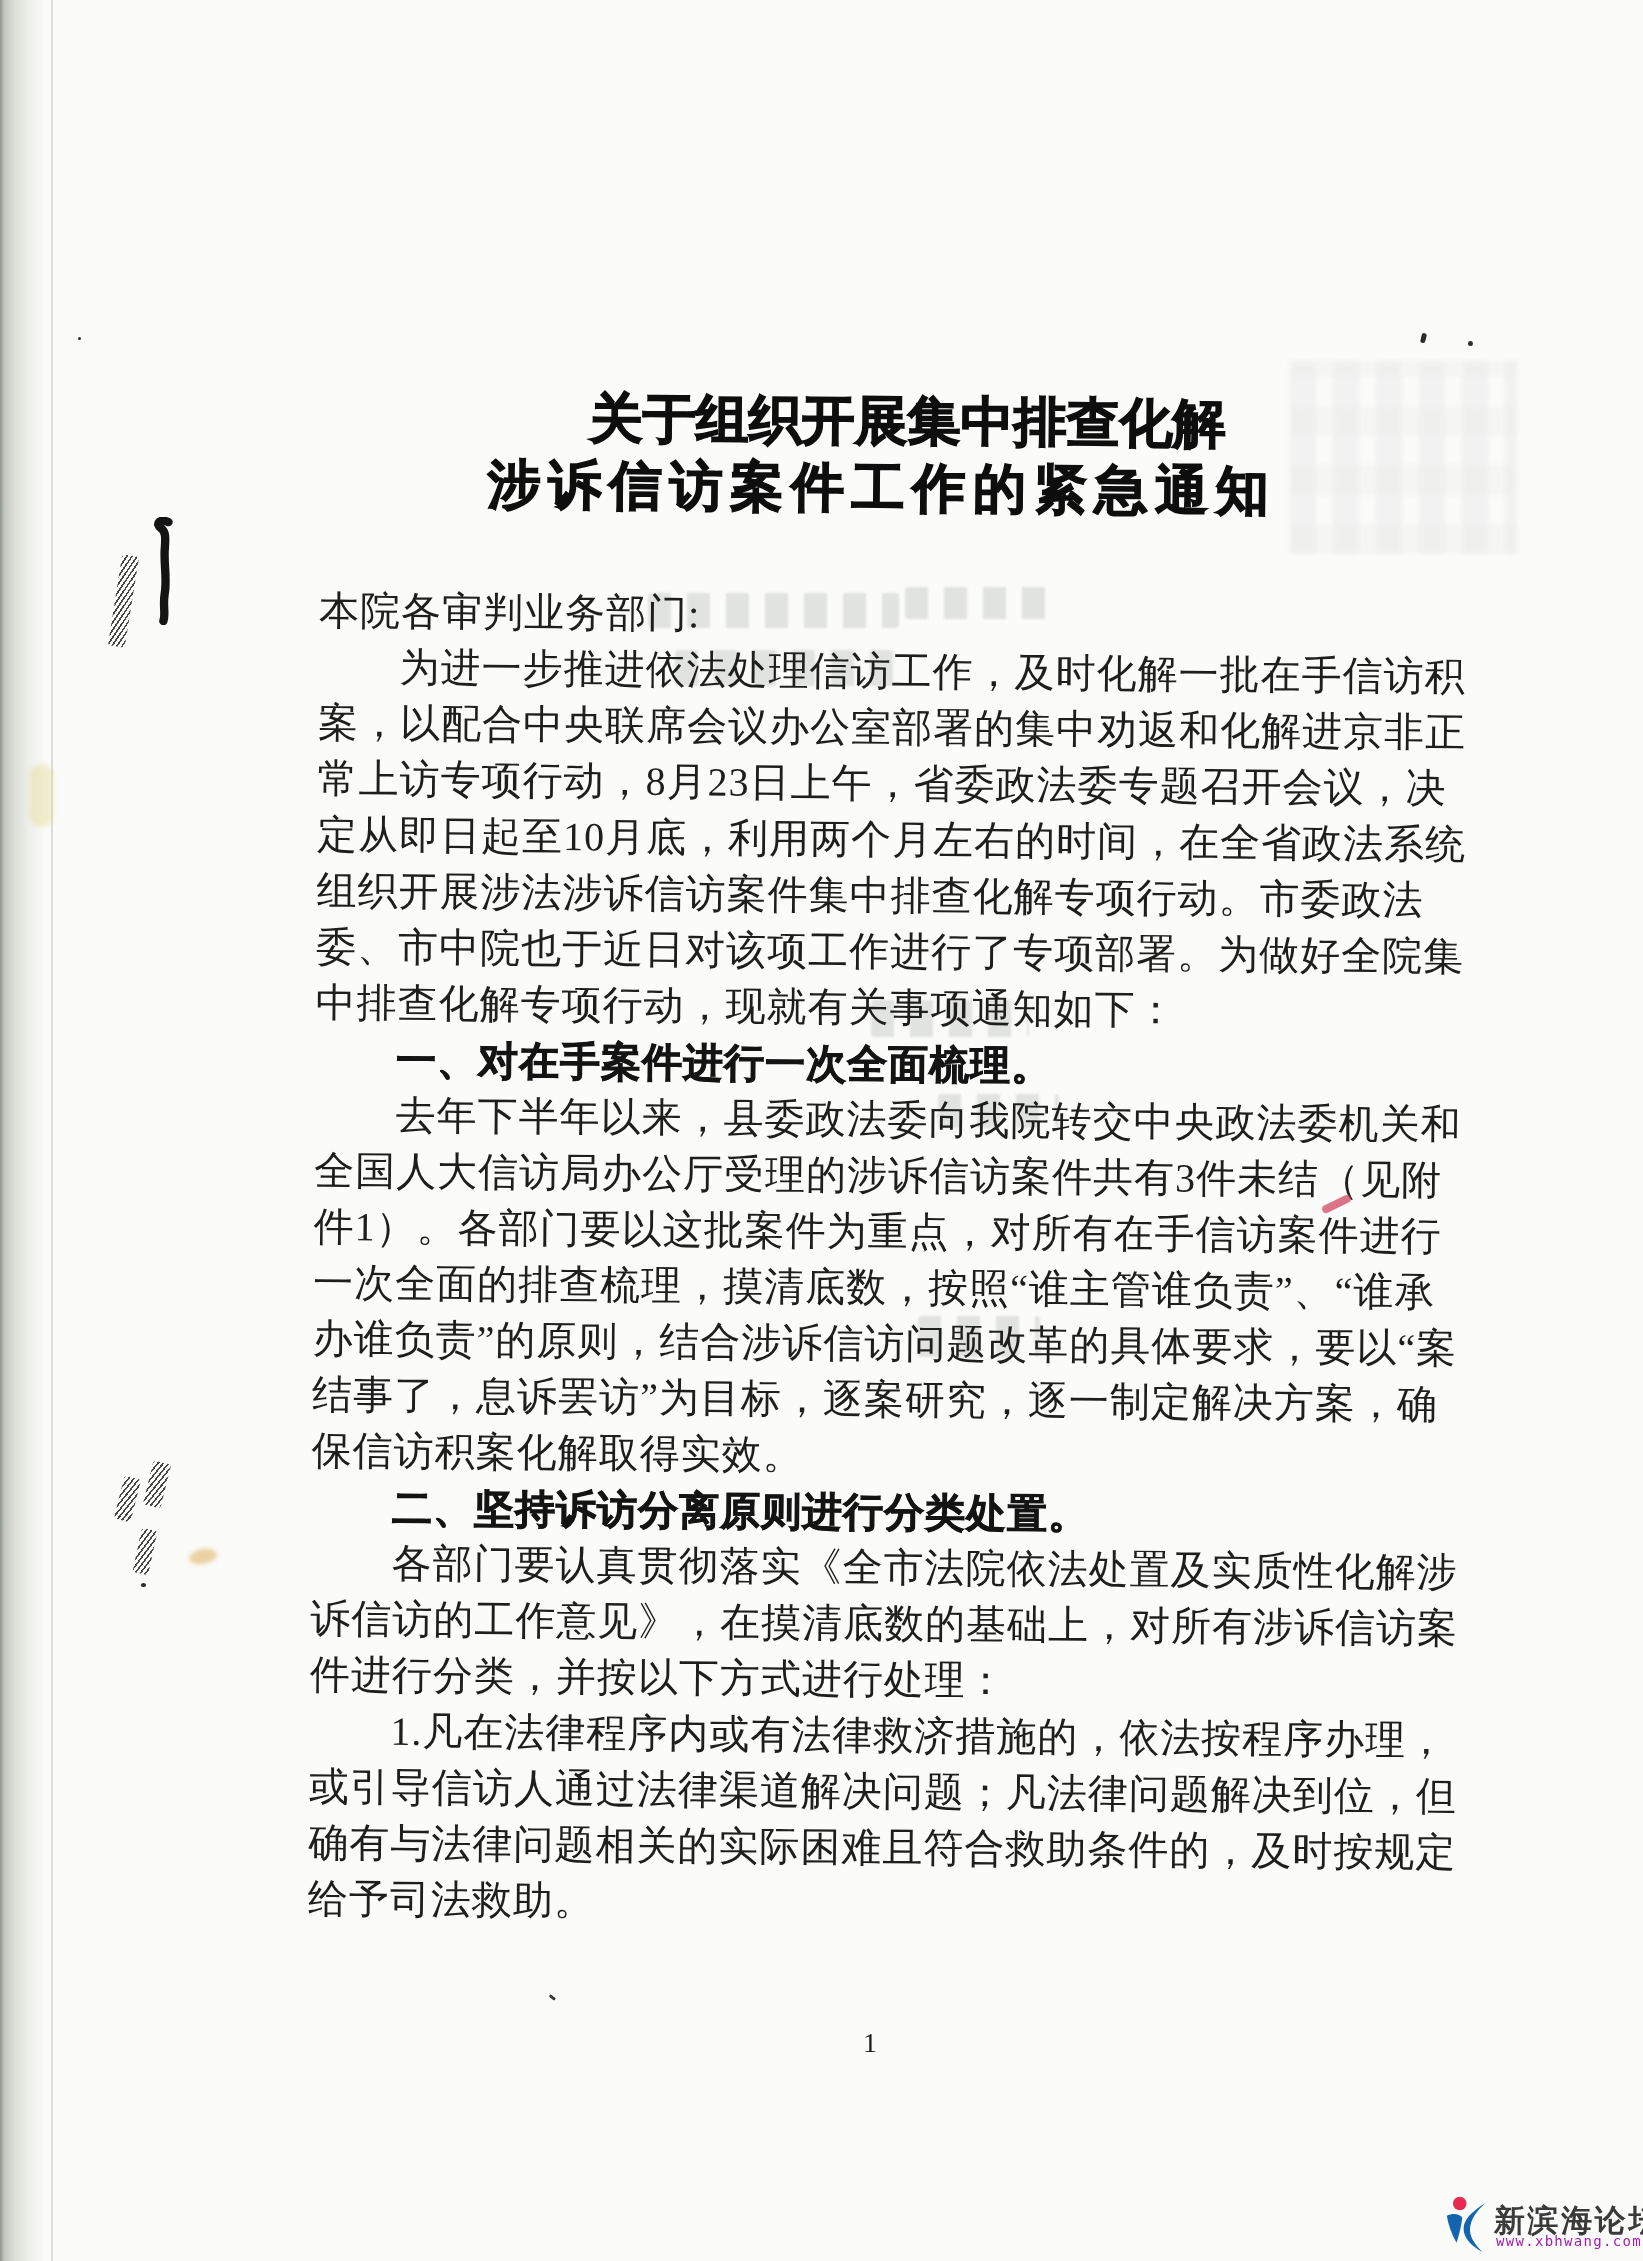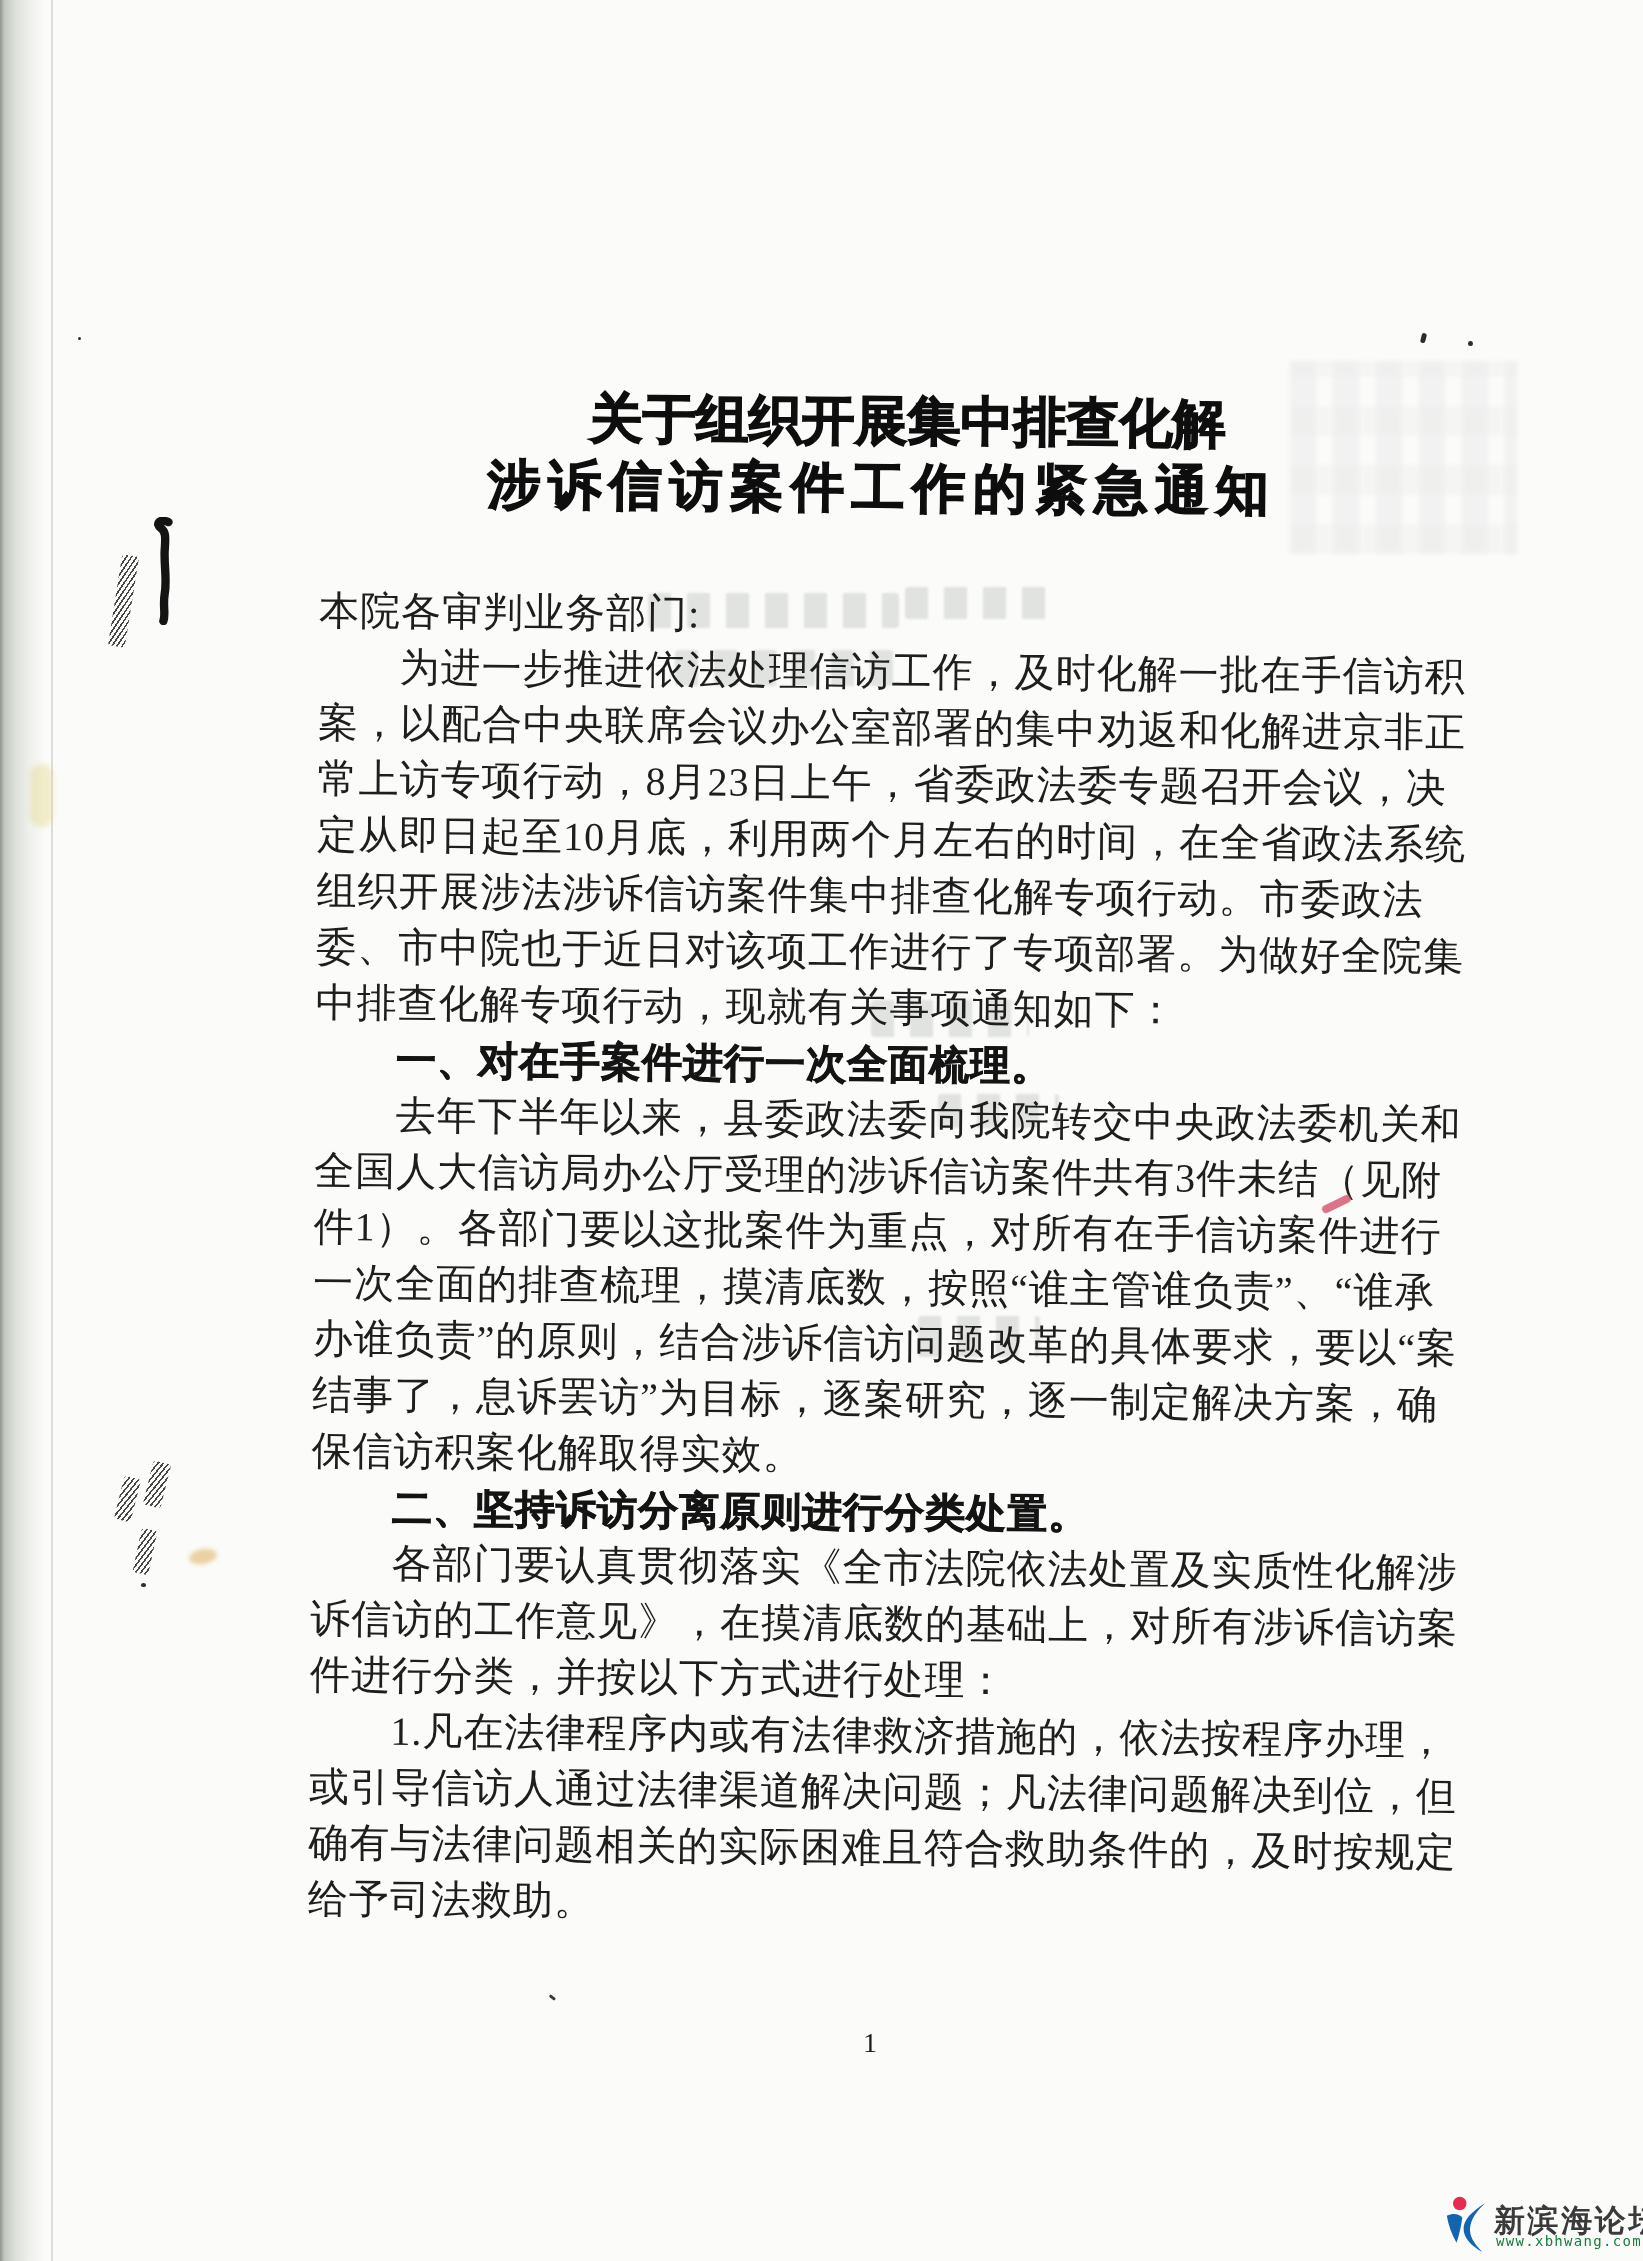--- a/index.html
+++ b/index.html
@@ -91,21 +91,21 @@
   
   .wm{position:absolute;left:1405px;top:2170px;width:238px;height:91px;}
   .wm-name{
     position:absolute;left:89px;top:30px;white-space:nowrap;
     font-family:"Liberation Sans","DejaVu Sans",sans-serif;
     font-size:31px;font-weight:600;color:#3a3a3a;letter-spacing:2.6px;
   }
   .wm-url{
     position:absolute;left:91px;top:63px;white-space:nowrap;
     font-family:"DejaVu Sans Mono","Liberation Mono",monospace;
-    font-size:14px;color:#15803d;letter-spacing:1.3px;
+    font-size:14px;color:#a21caf;letter-spacing:1.3px;
   }
 </style>
 </head>
 <body>
 
 <div class="scan-edge"></div>
 <div class="fold-line"></div>
 
 <div class="bleed b1"></div>
 <div class="bleed b2"></div>

